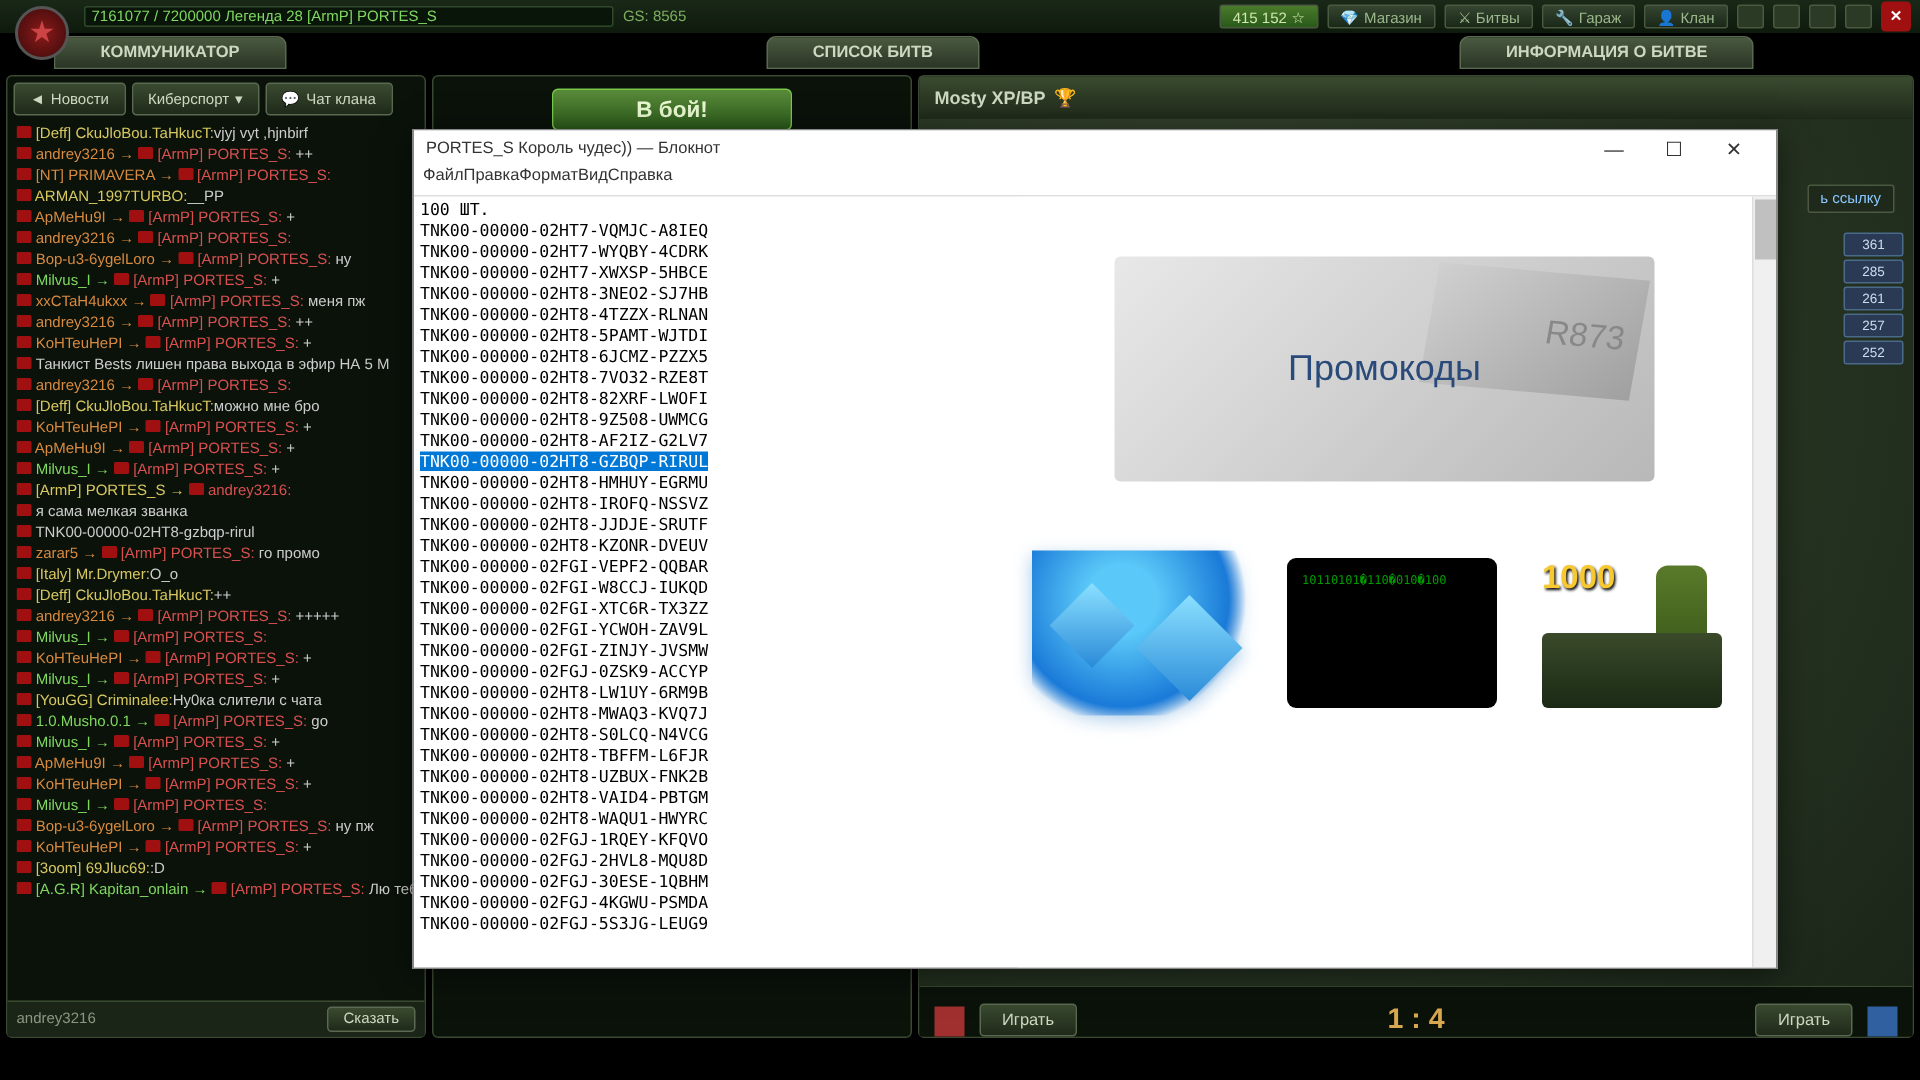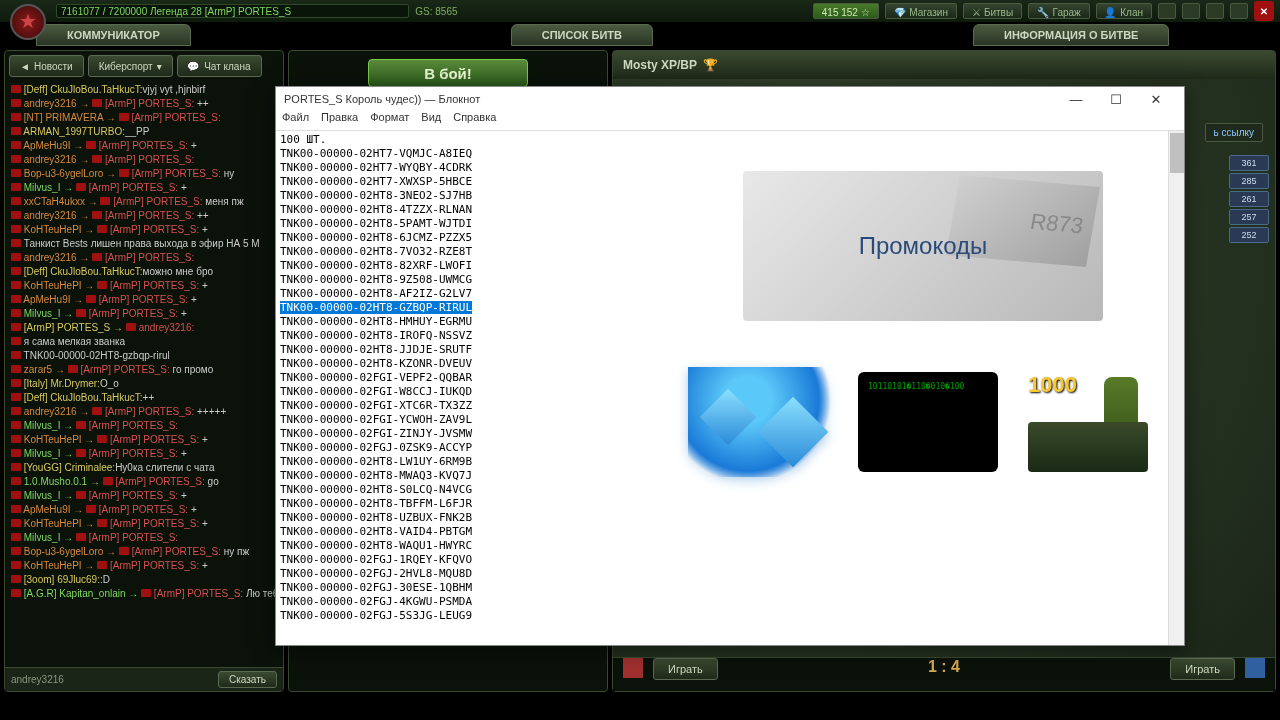--- a/index.html
+++ b/index.html
@@ -42,30 +42,30 @@
 
 .battle-list{padding:2px 6px;font-size:10px;color:#7fae5f}
 .battle-row{display:flex;justify-content:space-between;padding:1px 0;border-bottom:1px solid rgba(60,80,50,.3)}
 .battle-row .sc{color:#999;font-size:9px}
 
 .right-head{height:28px;background:linear-gradient(#3a4a30,#1f2a1a);display:flex;align-items:center;padding:0 10px;color:#cdd8c0;font-size:12px;font-weight:bold;gap:6px}
 .right-body{flex:1;background:radial-gradient(circle at 30% 30%,#3a4a30,#1a2518);position:relative}
 .right-stats{position:absolute;right:6px;top:74px;width:40px}
 .stat-pill{height:16px;margin:2px 0;background:#2a3a55;border:1px solid #4a6a8a;color:#cde;font-size:9px;display:flex;align-items:center;justify-content:center;border-radius:2px}
 
-.play-bar{height:34px;background:#0a120a;border-top:1px solid #3a4a30;display:flex;align-items:flex-start;padding:0 10px;gap:10px}
+.play-bar{height:34px;background:#0a120a;border-top:1px solid #3a4a30;display:flex;align-items:flex-end;padding:0 10px;gap:10px}
 .play-btn{padding:4px 14px;background:linear-gradient(#3a4a30,#1f2a1a);border:1px solid #5a6a50;color:#cdd8c0;font-size:11px;border-radius:3px}
-.score-mid{color:#d8a850;font-size:16px;font-weight:bold}
+.score-mid{color:#d8a850;font-size:19px;font-weight:bold}
 
 
 .notepad{position:absolute;left:275px;top:86px;width:910px;height:560px;background:#fff;border:1px solid #888;box-shadow:0 4px 20px rgba(0,0,0,.5);display:flex;flex-direction:column;z-index:100}
 .np-title{height:24px;background:#fff;display:flex;align-items:center;padding:0 8px;font-size:11px;color:#333}
 .np-ctrl{margin-left:auto;display:flex}
 .np-ctrl span{width:40px;height:22px;display:flex;align-items:center;justify-content:center;color:#333;font-size:13px;cursor:pointer}
-.np-menu{height:20px;display:flex;padding:0 6px;gap:12px;font-size:11px;color:#333;border-bottom:1px solid #ddd}
+.np-menu{height:20px;display:flex;padding:0 6px;font-size:11px;color:#333;border-bottom:1px solid #ddd}
 .np-body{flex:1;display:flex;overflow:hidden}
 .np-text{flex:1;padding:2px 4px;font-family:Consolas,monospace;font-size:11px;line-height:14px;color:#000;white-space:pre;overflow:hidden}
 .np-text .sel{background:#0078d7;color:#fff}
 .np-scroll{width:16px;background:#f0f0f0;border-left:1px solid #ddd;position:relative}
 .np-thumb{width:14px;height:40px;background:#c0c0c0;position:absolute;top:2px;left:1px}
 .np-side{width:490px;background:#fff;display:flex;flex-direction:column;align-items:center;padding:10px;gap:20px}
 
 .promo-card{width:360px;height:150px;background:linear-gradient(135deg,#e8e8e8,#b8b8b8);border-radius:4px;display:flex;align-items:center;justify-content:center;position:relative;margin-top:30px}
 .promo-card .label{font-size:24px;color:#2a4a7a;z-index:2}
 .promo-card .peel{position:absolute;right:10px;top:10px;width:140px;height:80px;background:linear-gradient(135deg,#d0d0d0,#a0a0a0);transform:skew(-10deg,5deg);color:#888;font-size:22px;display:flex;align-items:center;justify-content:flex-end;padding-right:10px}

